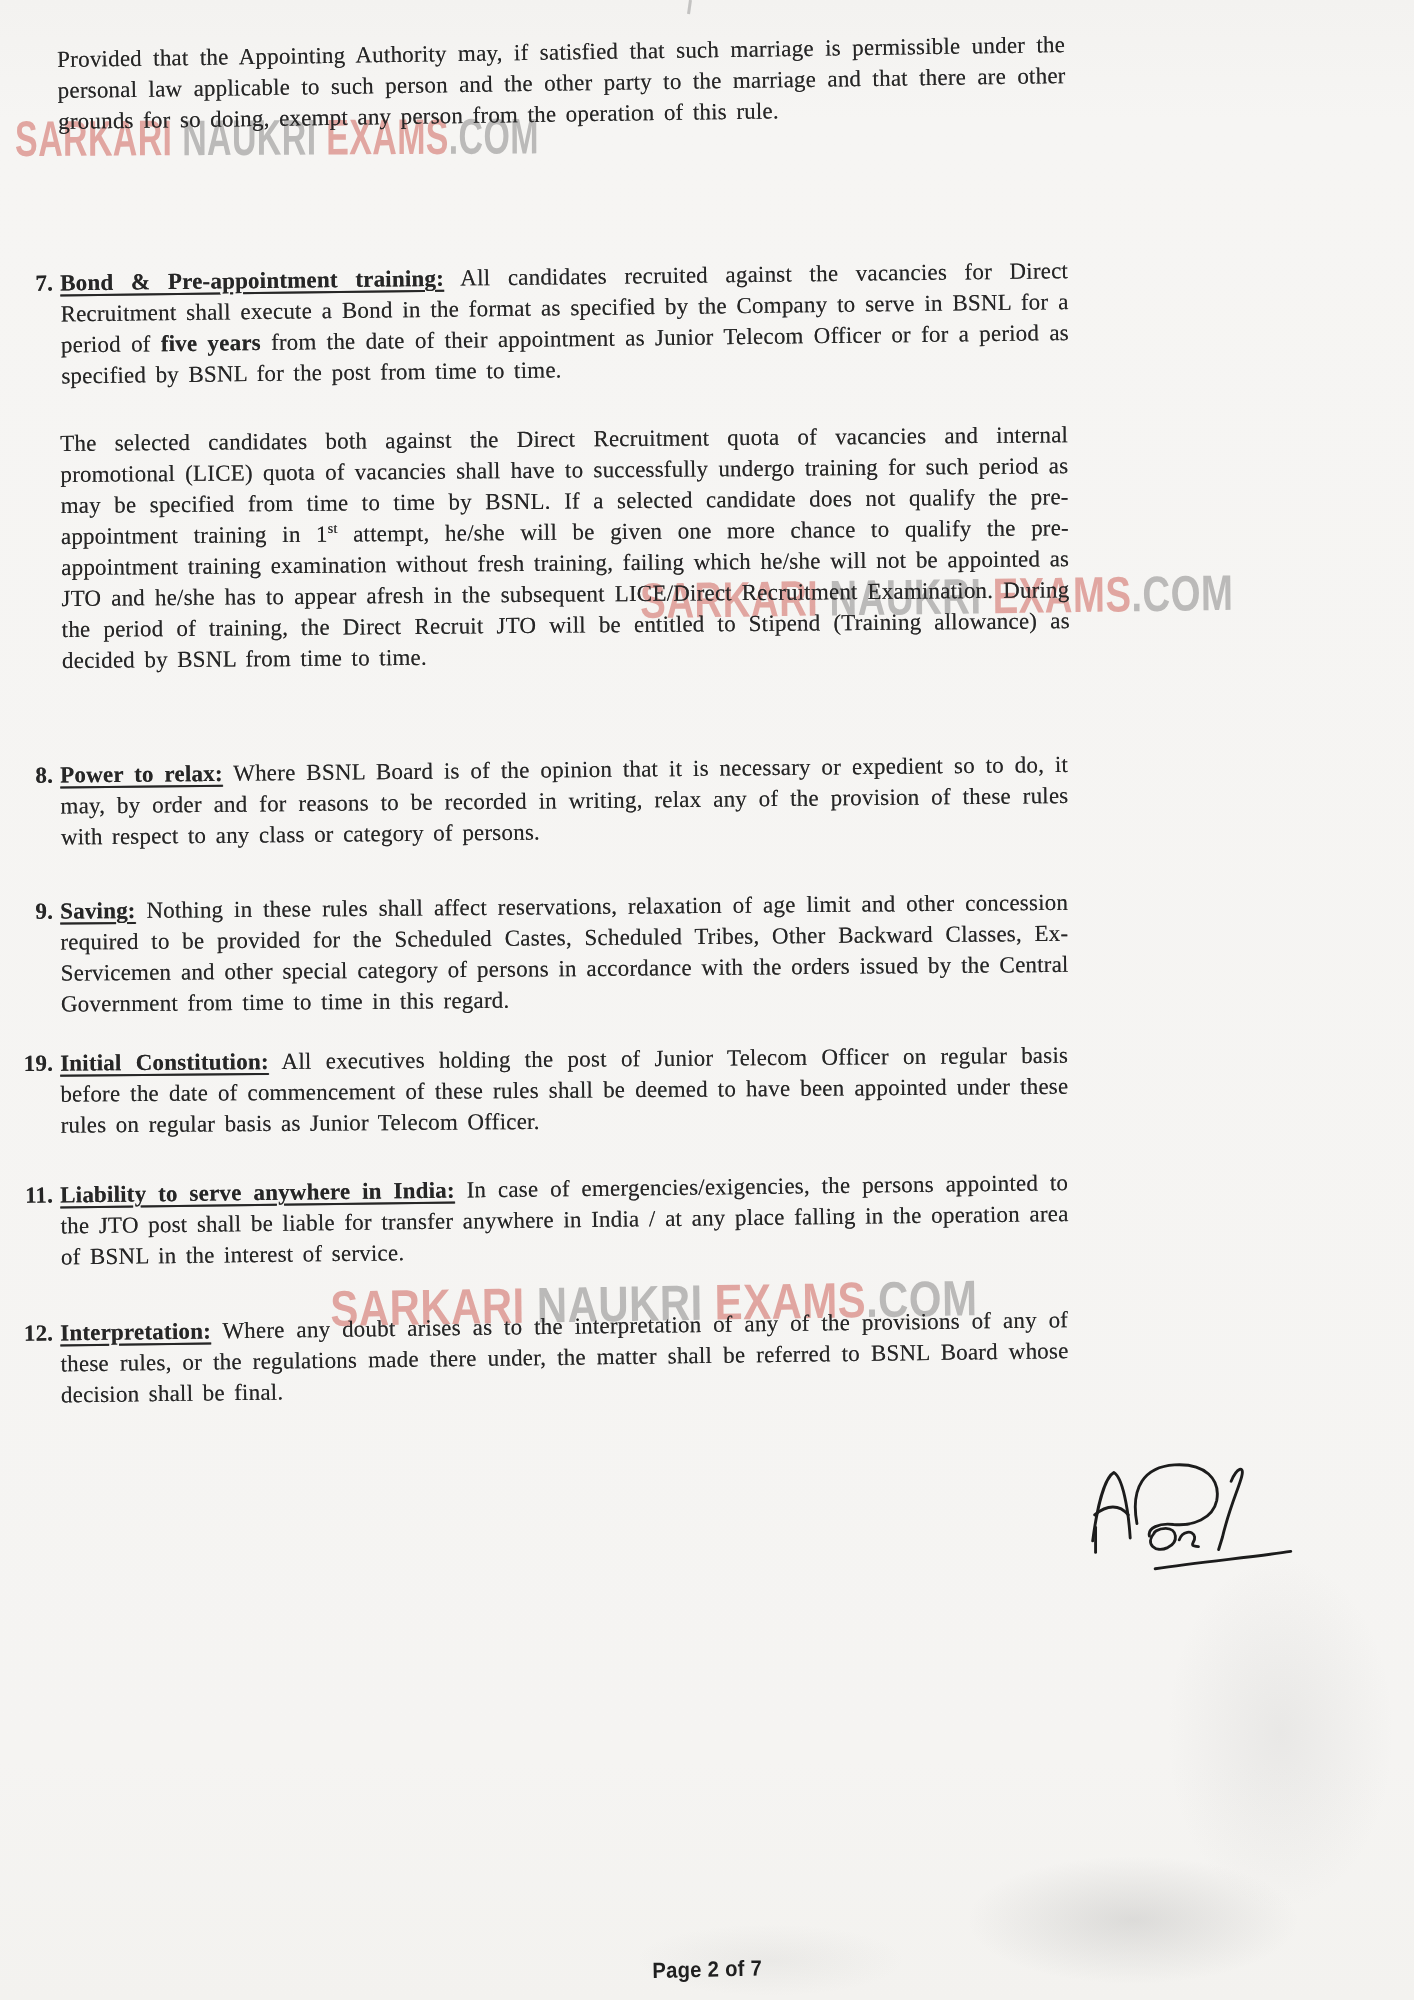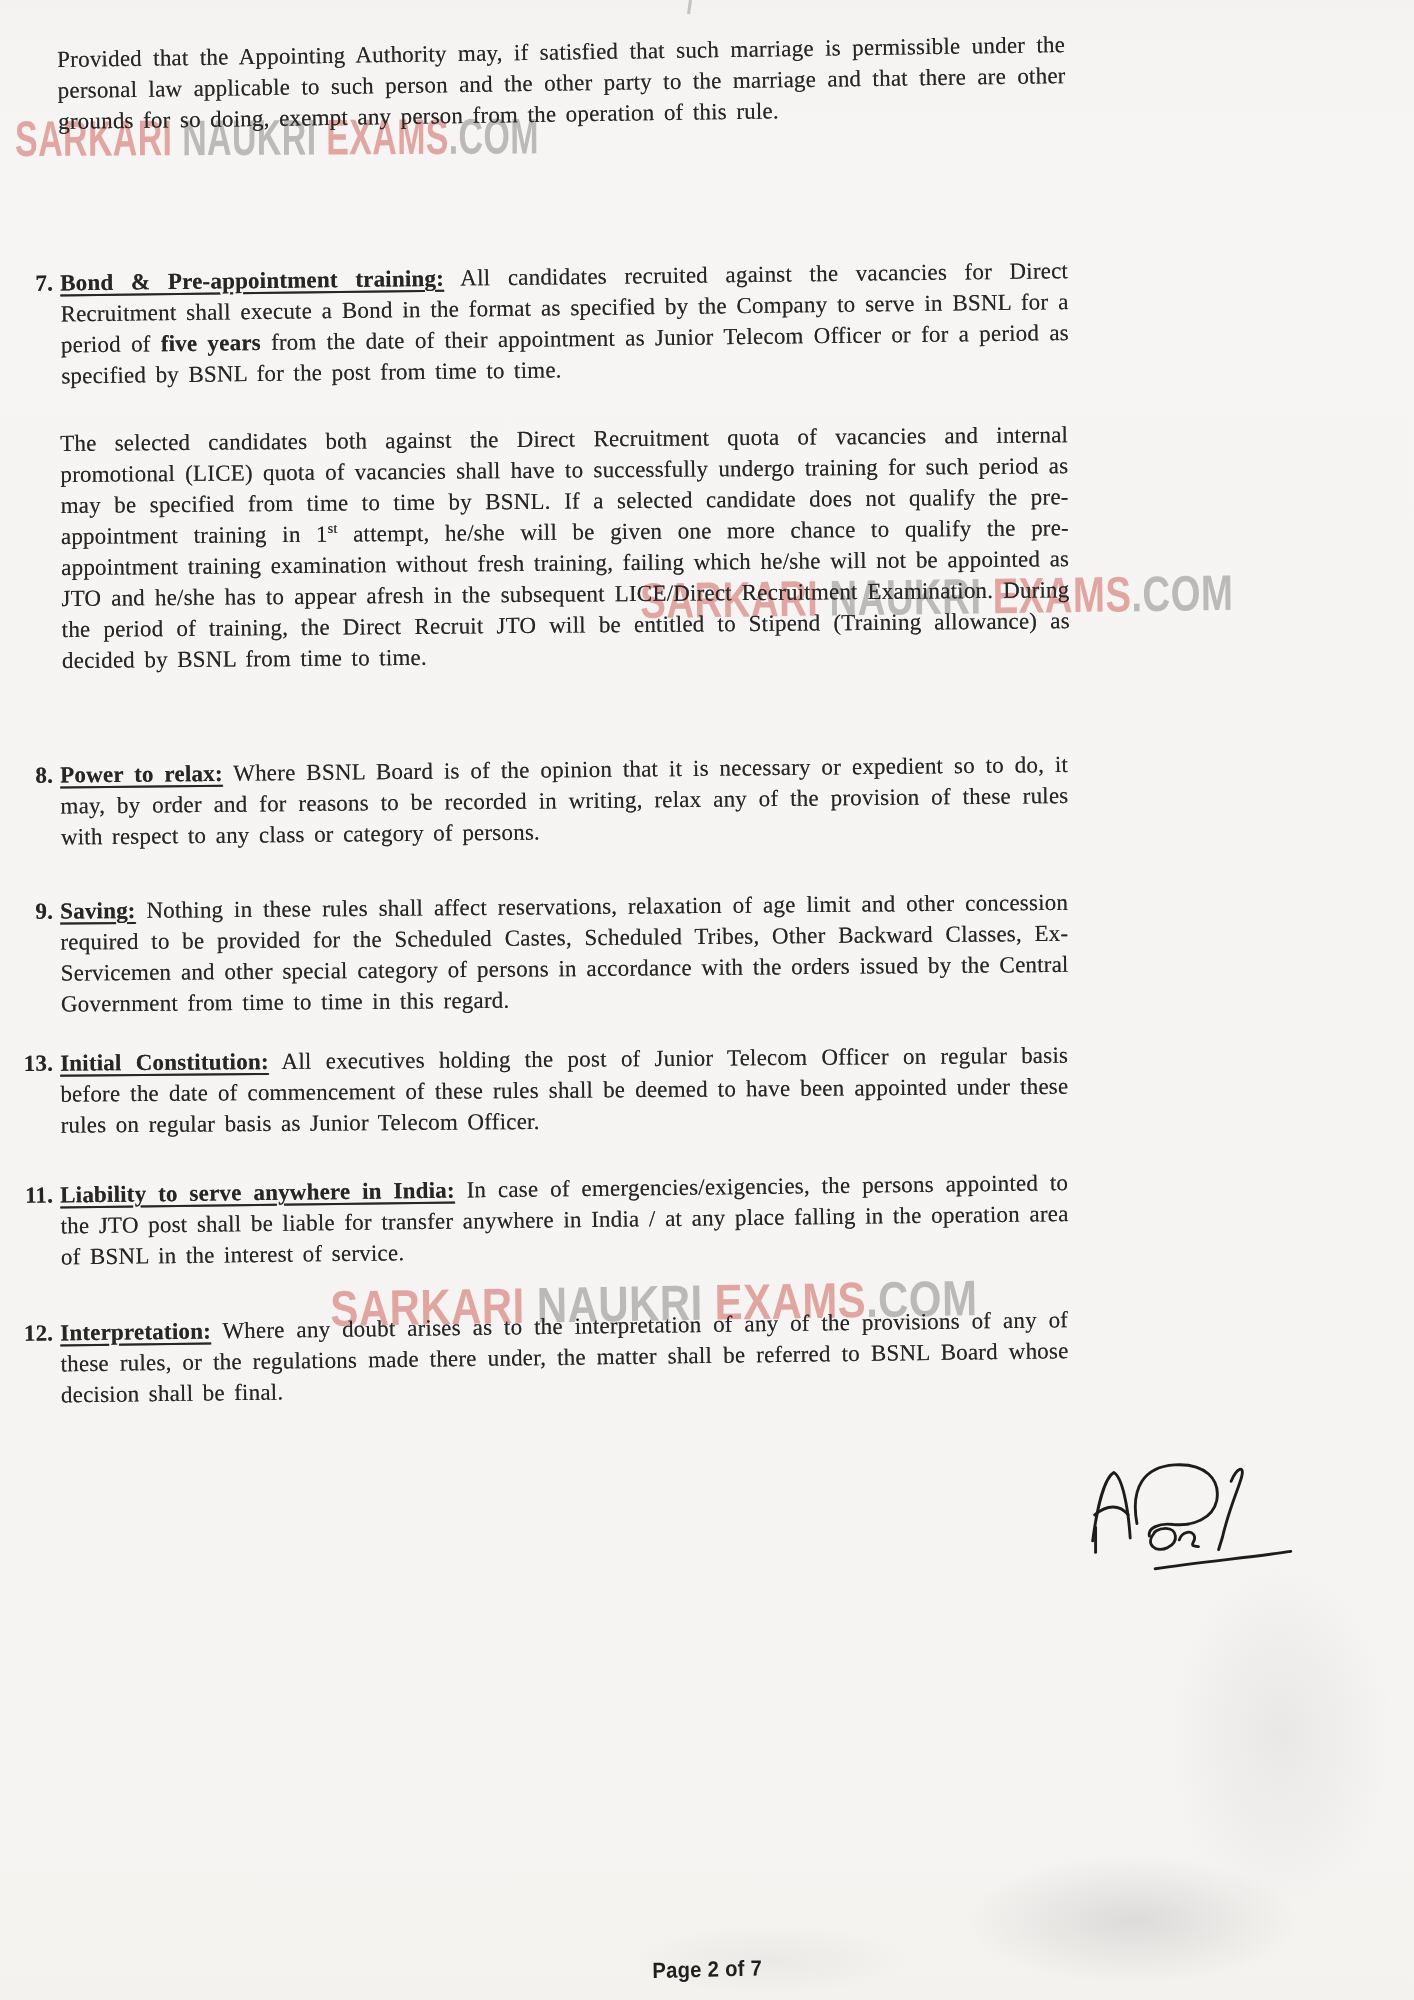--- a/index.html
+++ b/index.html
@@ -84,21 +84,21 @@
     <span class="num">8.</span>
     <span class="itext"><span class="hd">Power to relax:</span><span> Where BSNL Board is of the opinion that it is necessary or expedient so to do, it may, by order and for reasons to be recorded in writing, relax any of the provision of these rules with respect to any class or category of persons.</span></span>
   </div>
 
   <div class="txt item it9">
     <span class="num">9.</span>
     <span class="itext"><span class="hd">Saving:</span><span> Nothing in these rules shall affect reservations, relaxation of age limit and other concession required to be provided for the Scheduled Castes, Scheduled Tribes, Other Backward Classes, Ex-Servicemen and other special category of persons in accordance with the orders issued by the Central Government from time to time in this regard.</span></span>
   </div>
 
   <div class="txt item it10">
-    <span class="num">13.</span>
+    <span class="num">19.</span>
     <span class="itext"><span class="hd">Initial Constitution:</span><span>  All executives holding the post of Junior Telecom Officer on regular basis before the date of commencement of these rules shall be deemed to have been appointed under these rules on regular basis as Junior Telecom Officer.</span></span>
   </div>
 
   <div class="txt item it11">
     <span class="num">11.</span>
     <span class="itext"><span class="hd">Liability to serve anywhere in India:</span><span> In case of emergencies/exigencies, the persons appointed to the JTO post shall be liable for transfer anywhere in India / at any place falling in the operation area of BSNL in the interest of service.</span></span>
   </div>
 
   <div class="txt item it12">
     <span class="num">12.</span>

